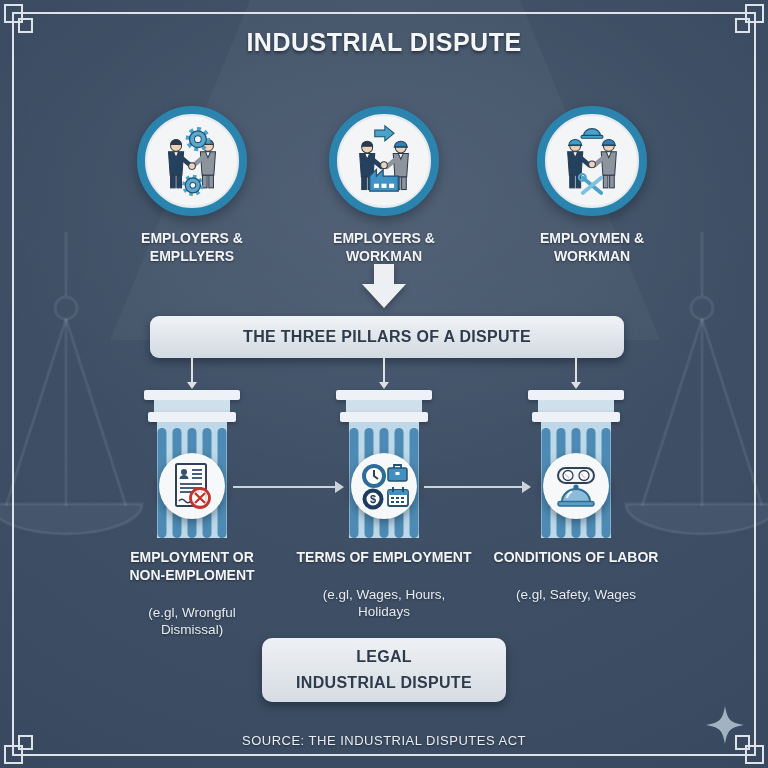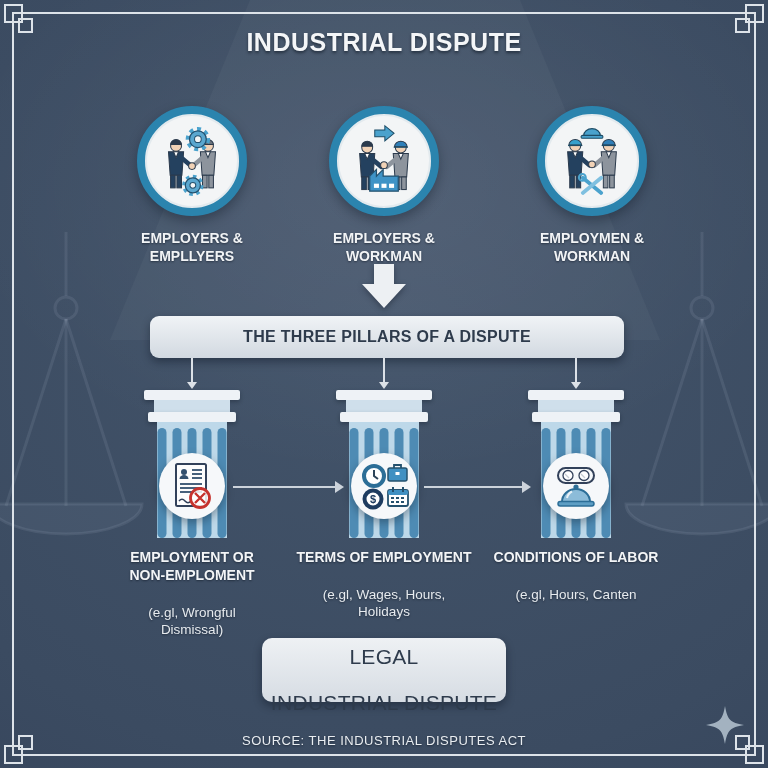--- a/index.html
+++ b/index.html
@@ -44,21 +44,21 @@
     border-radius:50%;background:#f6f8fa;box-shadow:0 4px 10px rgba(8,16,28,.35);}
   .pillar-label{top:548px;width:192px;text-align:center;color:#f3f5f7;
     text-shadow:0 1px 2px rgba(8,16,28,.5);}
   .pillar-label .t{display:block;font-weight:bold;font-size:14px;line-height:18px;}
   .pillar-label .s{display:block;font-size:13.5px;line-height:17px;color:#e7ebef;font-weight:normal;}
   .pillar-label .sub{margin-top:20px;}
   
   .result{left:262px;top:638px;width:244px;height:64px;border-radius:10px;
     background:linear-gradient(#eef1f4,#d6dce3);box-shadow:0 4px 9px rgba(8,16,28,.4);
     display:flex;flex-direction:column;align-items:center;justify-content:center;}
-  .result span{color:#2e3b4c;font-weight:normal;font-size:21px;line-height:26px;letter-spacing:.3px;margin-top:20px;}
+  .result span{color:#2e3b4c;font-weight:bold;font-size:16px;line-height:26px;letter-spacing:.3px;}
   
   .source{left:0;top:733px;width:768px;text-align:center;color:#e9edf1;
     font-size:13px;letter-spacing:.5px;text-shadow:0 1px 2px rgba(8,16,28,.5);}
 </style>
 </head>
 <body>
 
 <div class="canvas">
 
   <svg class="abs" style="left:0;top:0" width="768" height="768" viewBox="0 0 768 768">
@@ -377,21 +377,21 @@
   </div>
   <div class="abs pillar-label" style="left:288px">
     <span class="t">TERMS OF EMPLOYMENT</span>
     <span class="t"></span>
     <span class="s sub">(e.gl, Wages, Hours,</span>
     <span class="s">Holidays</span>
   </div>
   <div class="abs pillar-label" style="left:480px">
     <span class="t">CONDITIONS OF LABOR</span>
     <span class="t"></span>
-    <span class="s sub">(e.gl, Hours, Canten</span>
+    <span class="s sub">(e.gl, Safety, Wages</span>
     <span class="s"></span>
   </div>
 
   <div class="abs result">
     <span>LEGAL</span>
     <span>INDUSTRIAL DISPUTE</span>
   </div>
 
   <div class="abs source">SOURCE: THE INDUSTRIAL DISPUTES ACT</div>
 

